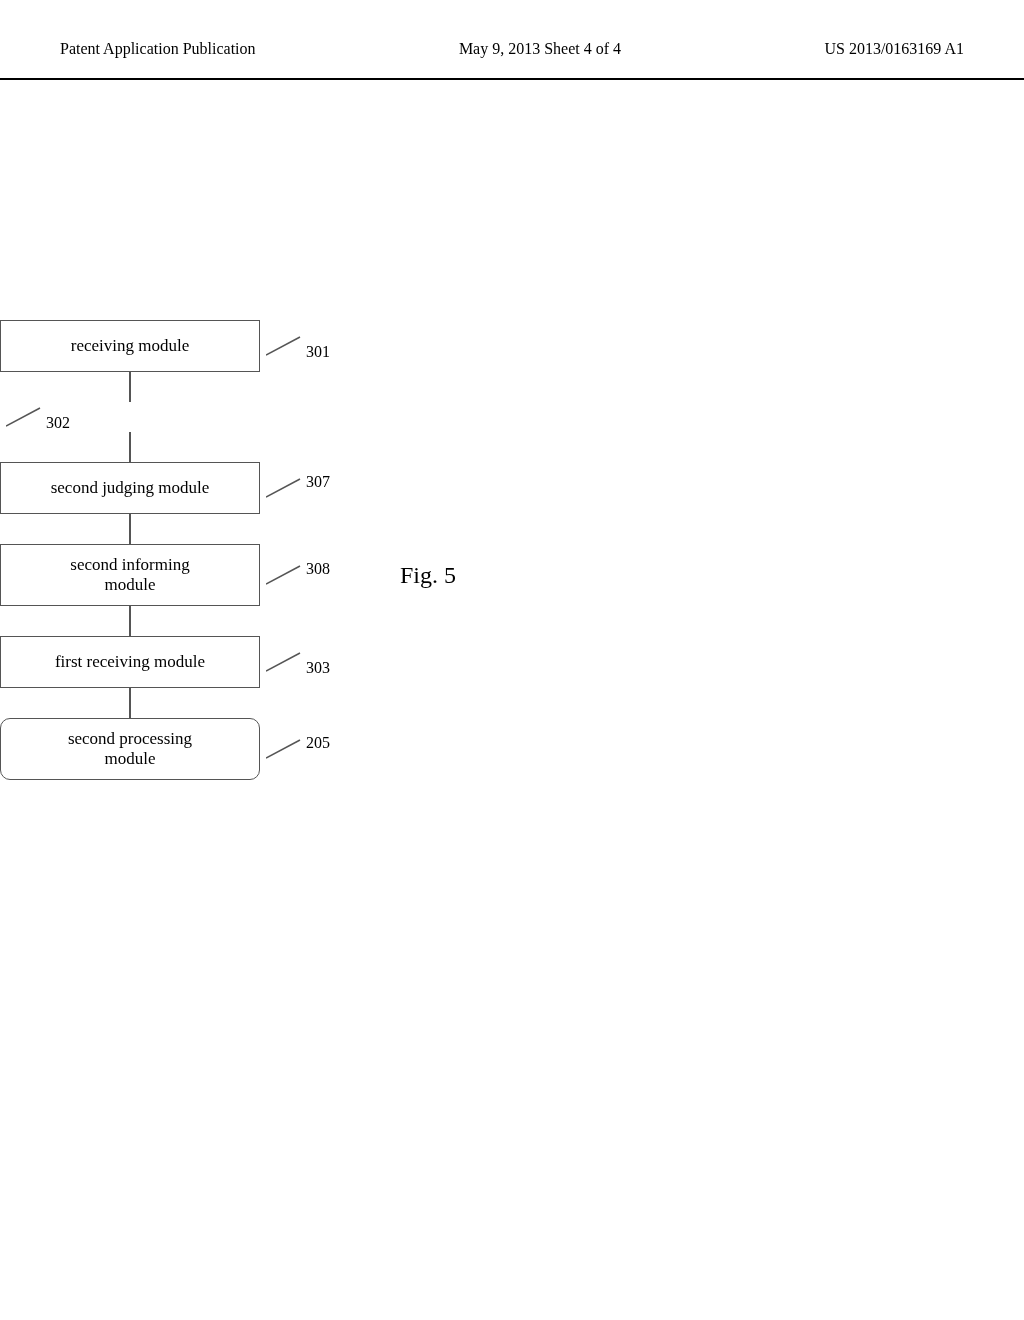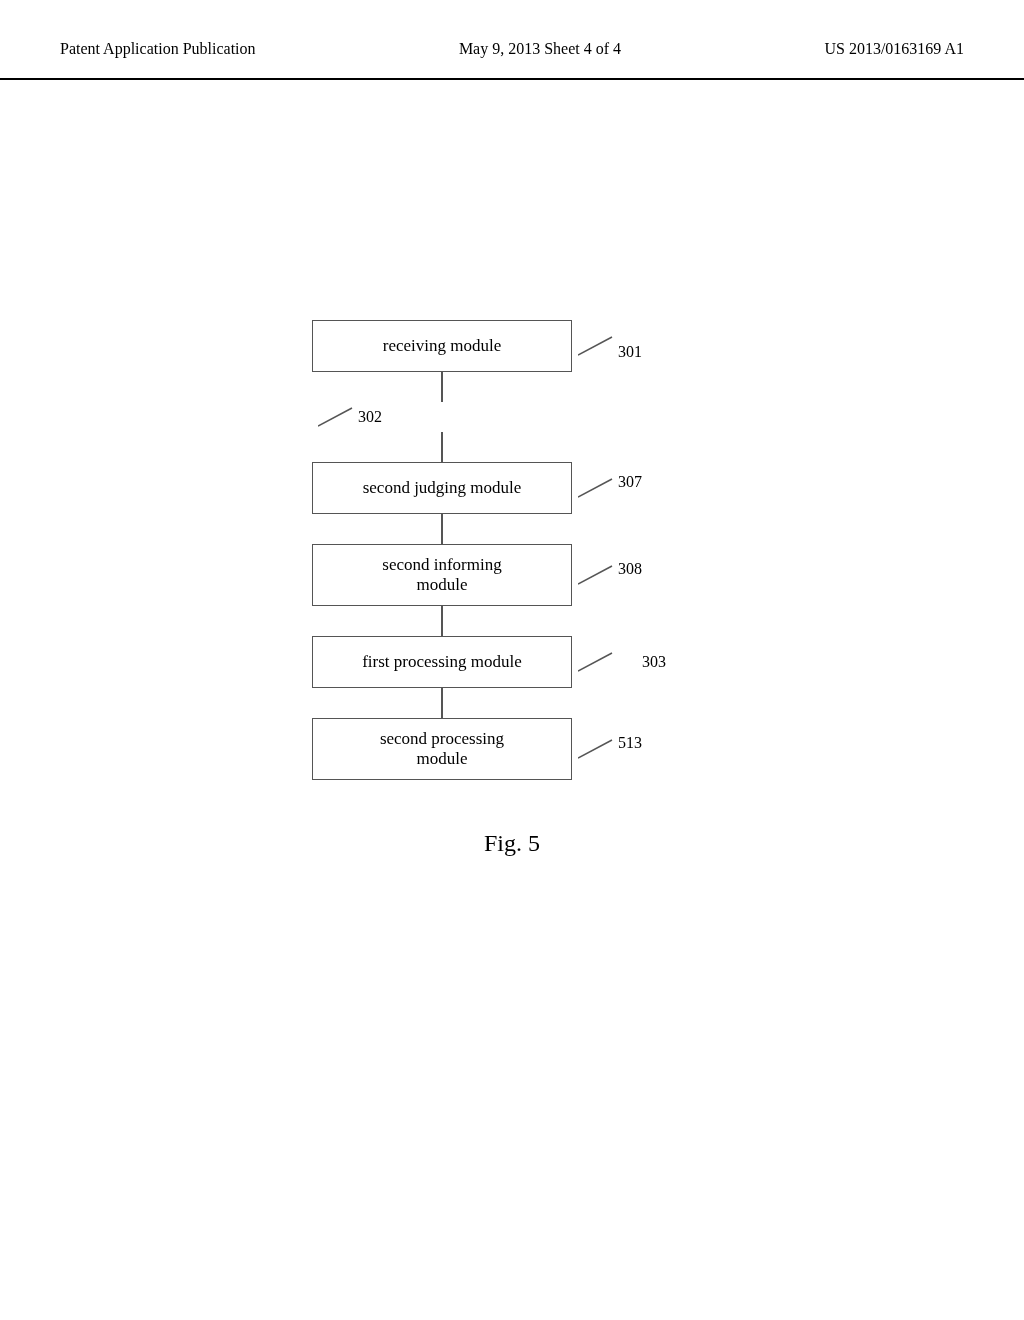--- a/index.html
+++ b/index.html
@@ -22,21 +22,21 @@
       display: flex;
       justify-content: space-between;
       align-items: flex-end;
       padding: 40px 60px 20px 60px;
       border-bottom: 2px solid #000;
     }
 
     
     .main-content {
       display: flex;
-      flex-direction: column;
+      flex-direction: row;
       align-items: center;
       padding-top: 240px;
     }
 
     
     .diagram {
       display: flex;
       flex-direction: column;
       align-items: flex-start;
       position: relative;
@@ -100,21 +100,21 @@
         <svg width="40" height="28" style="margin-top:2px;">
           <line x1="0" y1="22" x2="34" y2="4" stroke="#555" stroke-width="1.5"></line>
         </svg>
         <span style="font-size:16px;margin-top:12px;">301</span>
       </div>
     </div>
 
     <div class="connector"></div>
 
     <div class="box-row">
-      <div style="display:flex;align-items:center;margin-left:6px;">
+      <div style="display:flex;align-items:flex-end;margin-left:6px;">
         <svg width="40" height="28" style="margin-top:2px;">
           <line x1="0" y1="22" x2="34" y2="4" stroke="#555" stroke-width="1.5"></line>
         </svg>
         <span style="font-size:16px;">302</span>
       </div>
     </div>
 
     <div class="connector"></div>
 
     <div class="box-row">
@@ -140,41 +140,41 @@
           <line x1="0" y1="22" x2="34" y2="4" stroke="#555" stroke-width="1.5"></line>
         </svg>
         <span style="font-size:16px;">308</span>
       </div>
     </div>
 
     <div class="connector"></div>
 
     <div class="box-row">
       <div class="module-box">
-        <span>first processing module</span>
+        <span>first receiving module</span>
       </div>
-      <div style="display:flex;align-items:center;margin-left:6px;gap:24px;">
+      <div style="display:flex;align-items:flex-end;margin-left:6px;">
         <svg width="40" height="28" style="margin-top:2px;">
           <line x1="0" y1="22" x2="34" y2="4" stroke="#555" stroke-width="1.5"></line>
         </svg>
         <span style="font-size:16px;">303</span>
       </div>
     </div>
 
     <div class="connector"></div>
 
     <div class="box-row">
-      <div class="module-box" style="min-height:62px;">
+      <div class="module-box" style="min-height:62px;border-radius:10px;">
         <span>second processing<br>module</span>
       </div>
       <div style="display:flex;align-items:flex-start;margin-left:6px;">
         <svg width="40" height="28" style="margin-top:2px;">
           <line x1="0" y1="22" x2="34" y2="4" stroke="#555" stroke-width="1.5"></line>
         </svg>
-        <span style="font-size:16px;">513</span>
+        <span style="font-size:16px;">205</span>
       </div>
     </div>
 
   </div>
 
   <div class="fig-label">Fig. 5</div>
 
 </div>
 
 </body></html>

